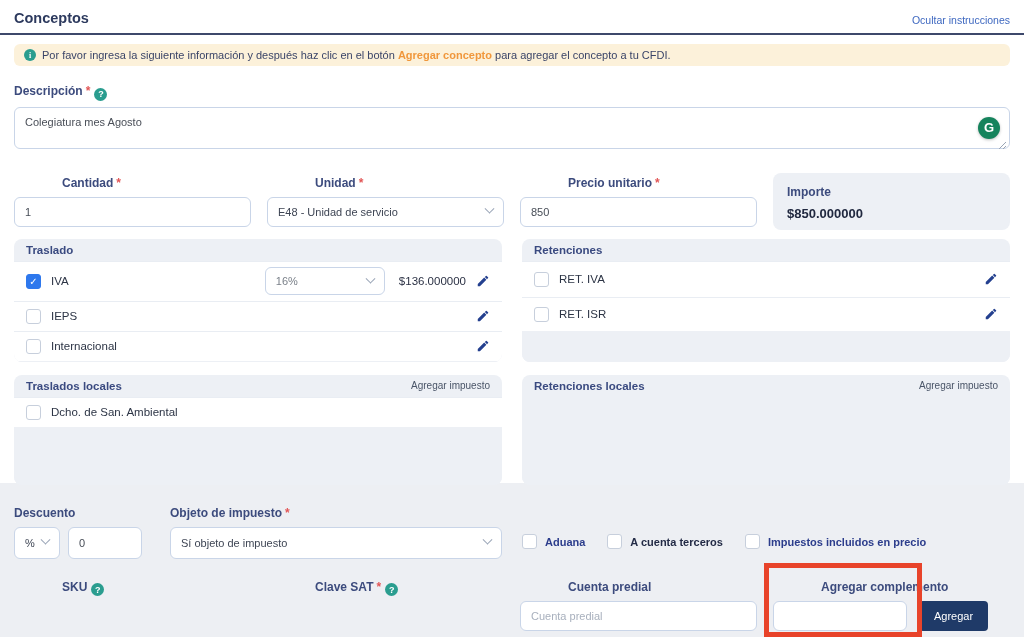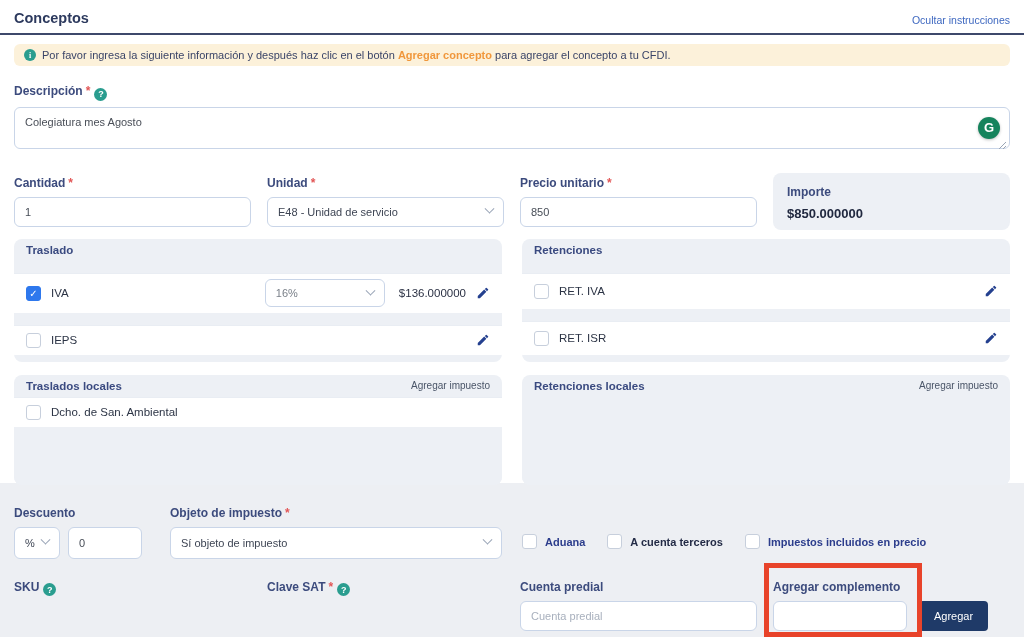--- a/index.html
+++ b/index.html
@@ -42,31 +42,31 @@
                   padding:8px 40px 8px 10px; font-size:11px; color:#4a4f58; resize:none; outline:none;
                   font-family:"Liberation Sans","DejaVu Sans",sans-serif; }
   .grammarly { position:absolute; right:10px; top:10px; width:22px; height:22px; border-radius:50%;
                background:#15835c; color:#fff; font-weight:bold; font-size:13px;
                display:flex; align-items:center; justify-content:center; box-shadow:0 1px 3px rgba(0,0,0,.25); }
   .resize-h { position:absolute; right:3px; bottom:3px; }
 
   
   .g4 { display:grid; grid-template-columns:repeat(4,1fr); gap:16px; padding:0 14px; align-items:start; }
   .row1 { margin-top:20px; }
-  .col .lbl { display:inline-block; margin-bottom:7px; }
+  .col .lbl { display:inline-block; margin-bottom:7px;margin-left:48px; }
   .importe-panel { background:#edf0f5; border-radius:8px; padding:9px 14px; min-height:56px; }
   .importe-val { font-size:13px; font-weight:bold; color:#20283f; margin-top:6px; }
 
   .sec-title { font-size:13.5px; font-weight:bold; color:#2d3a5e; margin:20px 14px 0; }
 
   .g2 { display:grid; grid-template-columns:1fr 1fr; gap:20px; padding:0 14px; }
   .taxes { margin-top:9px; }
   .locales { margin-top:13px; }
   .panel { background:#edf0f5; border-radius:8px; overflow:hidden; display:flex; flex-direction:column; }
-  .panel.h-tax { height:123px;gap:12px; } .panel.h-loc { height:110px; }
+  .panel.h-tax { height:123px; } .panel.h-loc { height:110px; }
   .panel-head { padding:5px 12px; font-size:11.5px; font-weight:600; color:#3a4a80;
                 display:flex; justify-content:space-between; align-items:center; }
   .panel-action { font-size:10px; color:#4a5568; font-weight:normal; cursor:pointer; }
   .tax-row { background:#fff; border-top:1px solid #e9edf3; display:flex; align-items:center;
              gap:10px; padding:0 12px; min-height:30px; }
   .tax-row.tall { min-height:40px; }
   .tax-row .tax-label { font-size:11.5px; color:#2c3445; flex:1; }
   .rate-sel { width:120px; height:28px; margin-right:4px; color:#7a8089; }
   .amount { font-size:11.5px; font-weight:normal; color:#2b3144; }
   .pencil { width:14px; height:14px; flex:none; cursor:pointer; }

